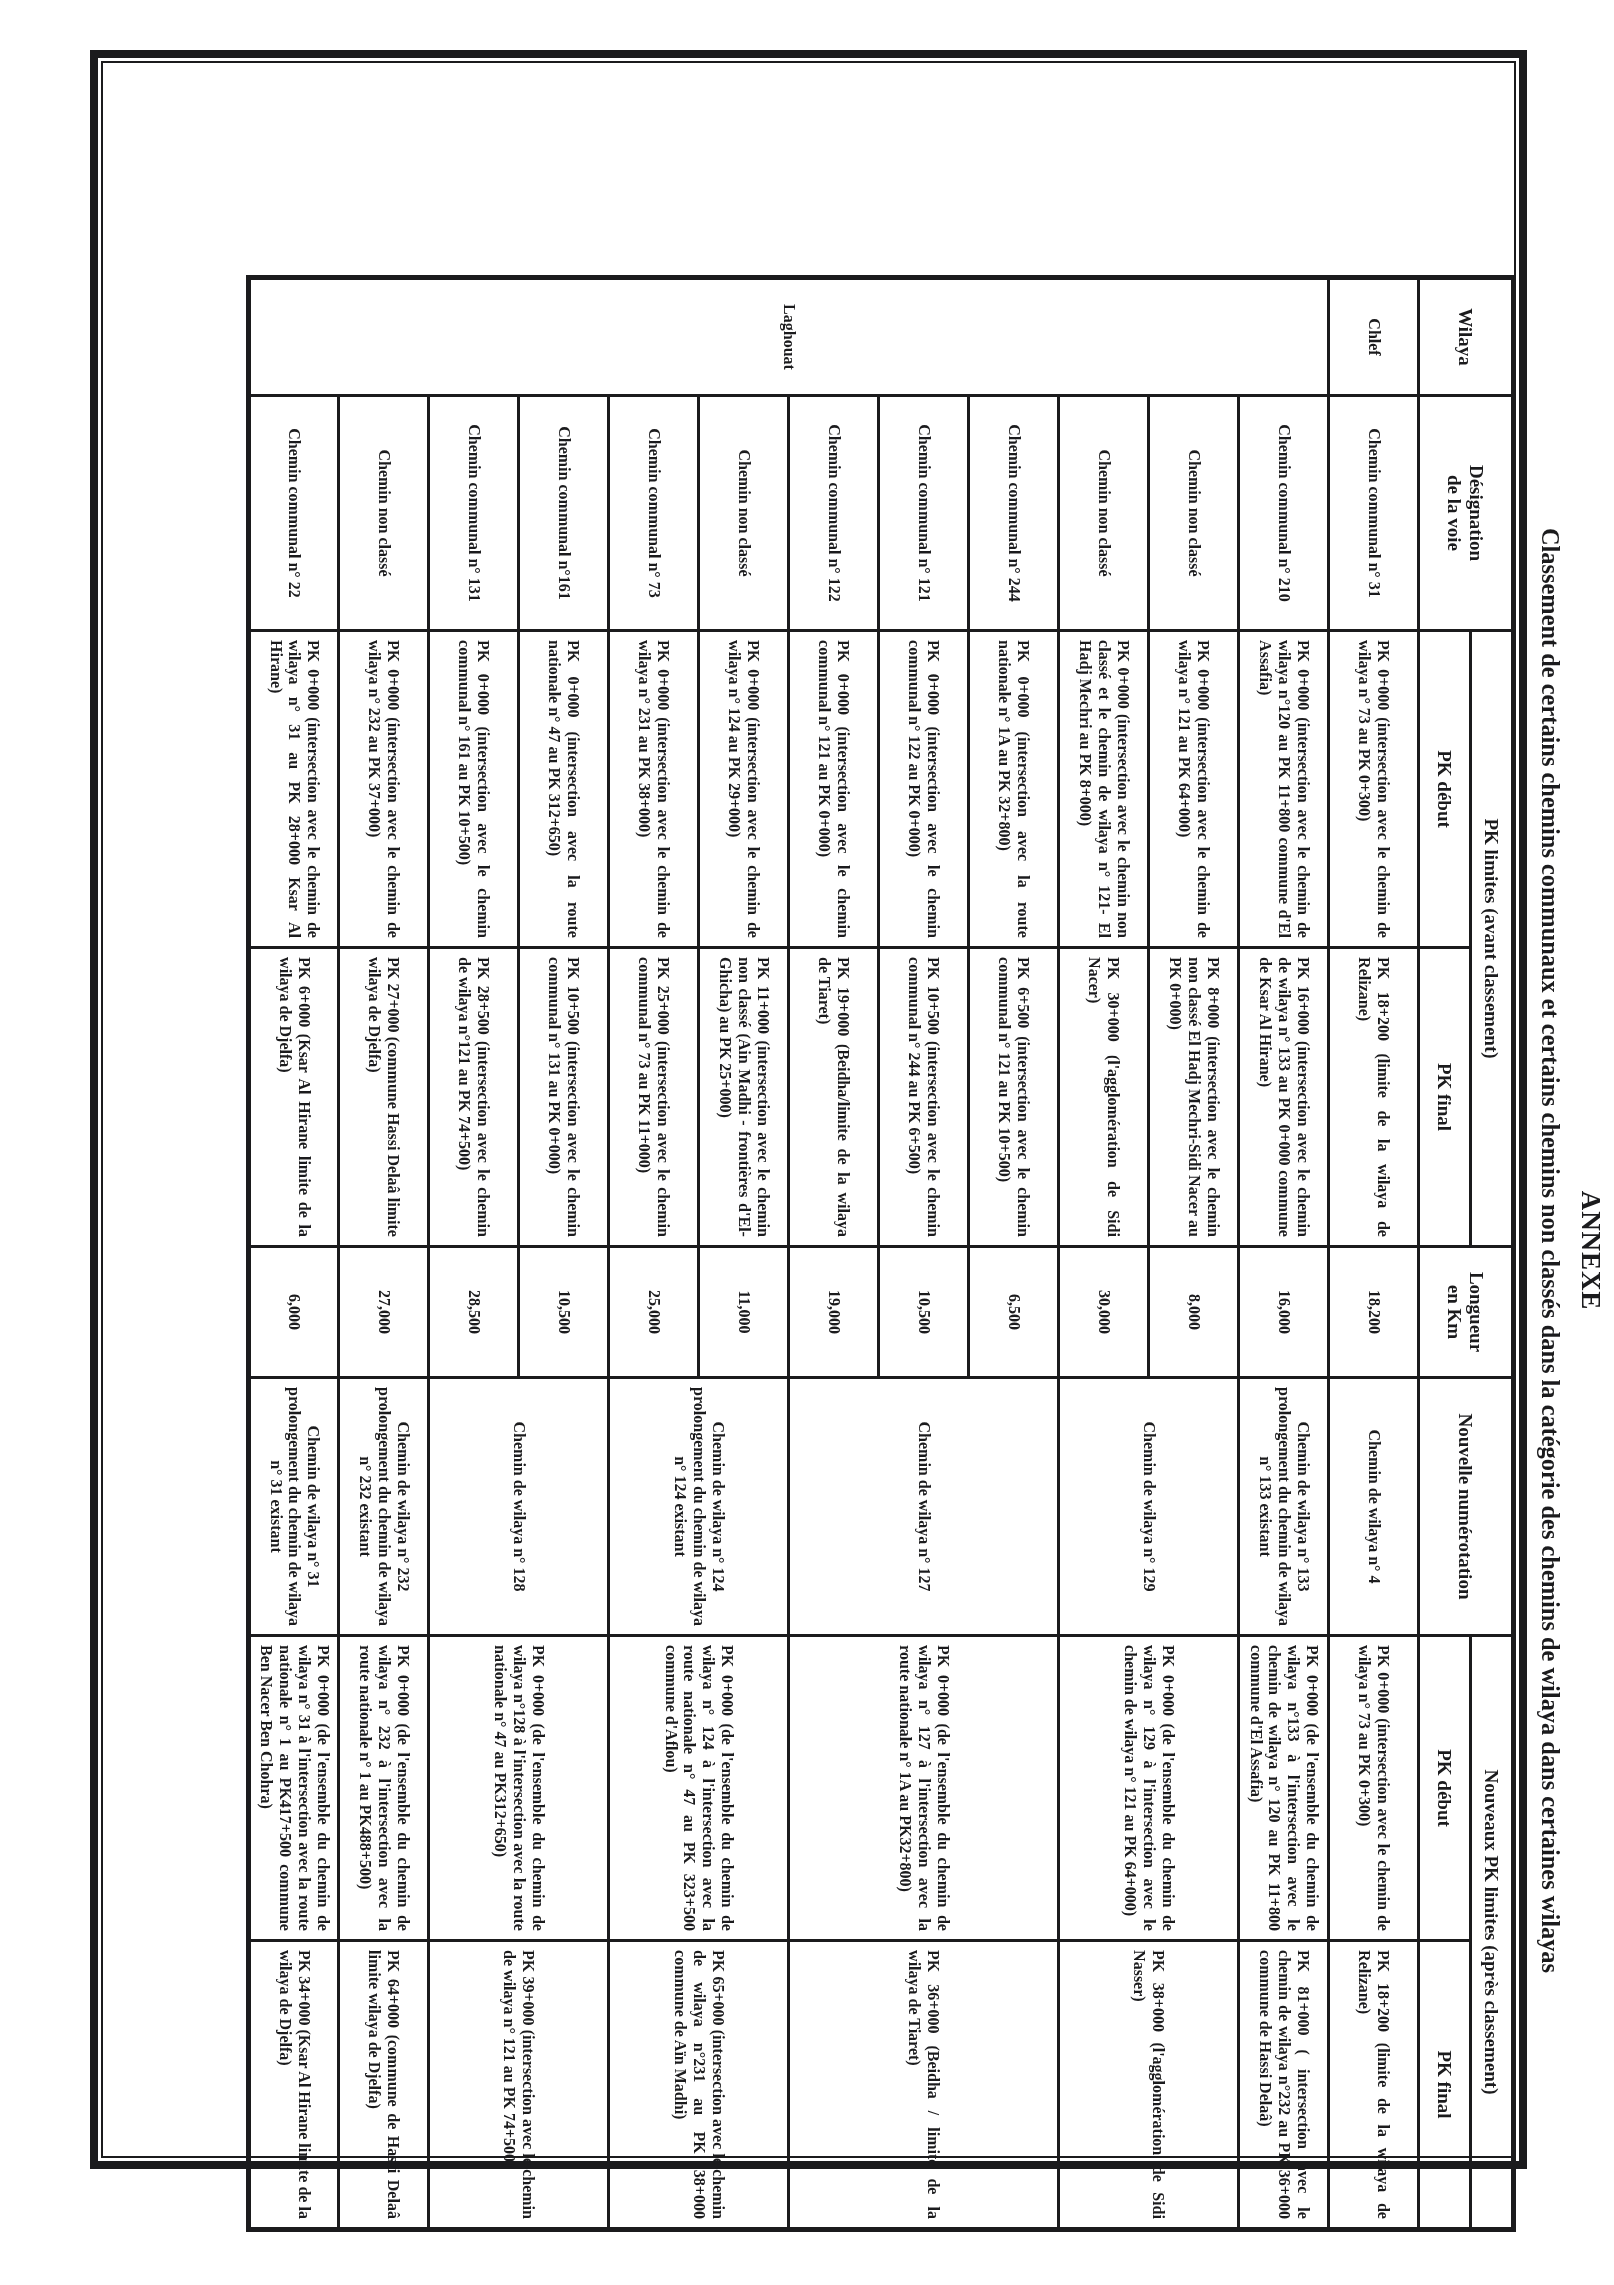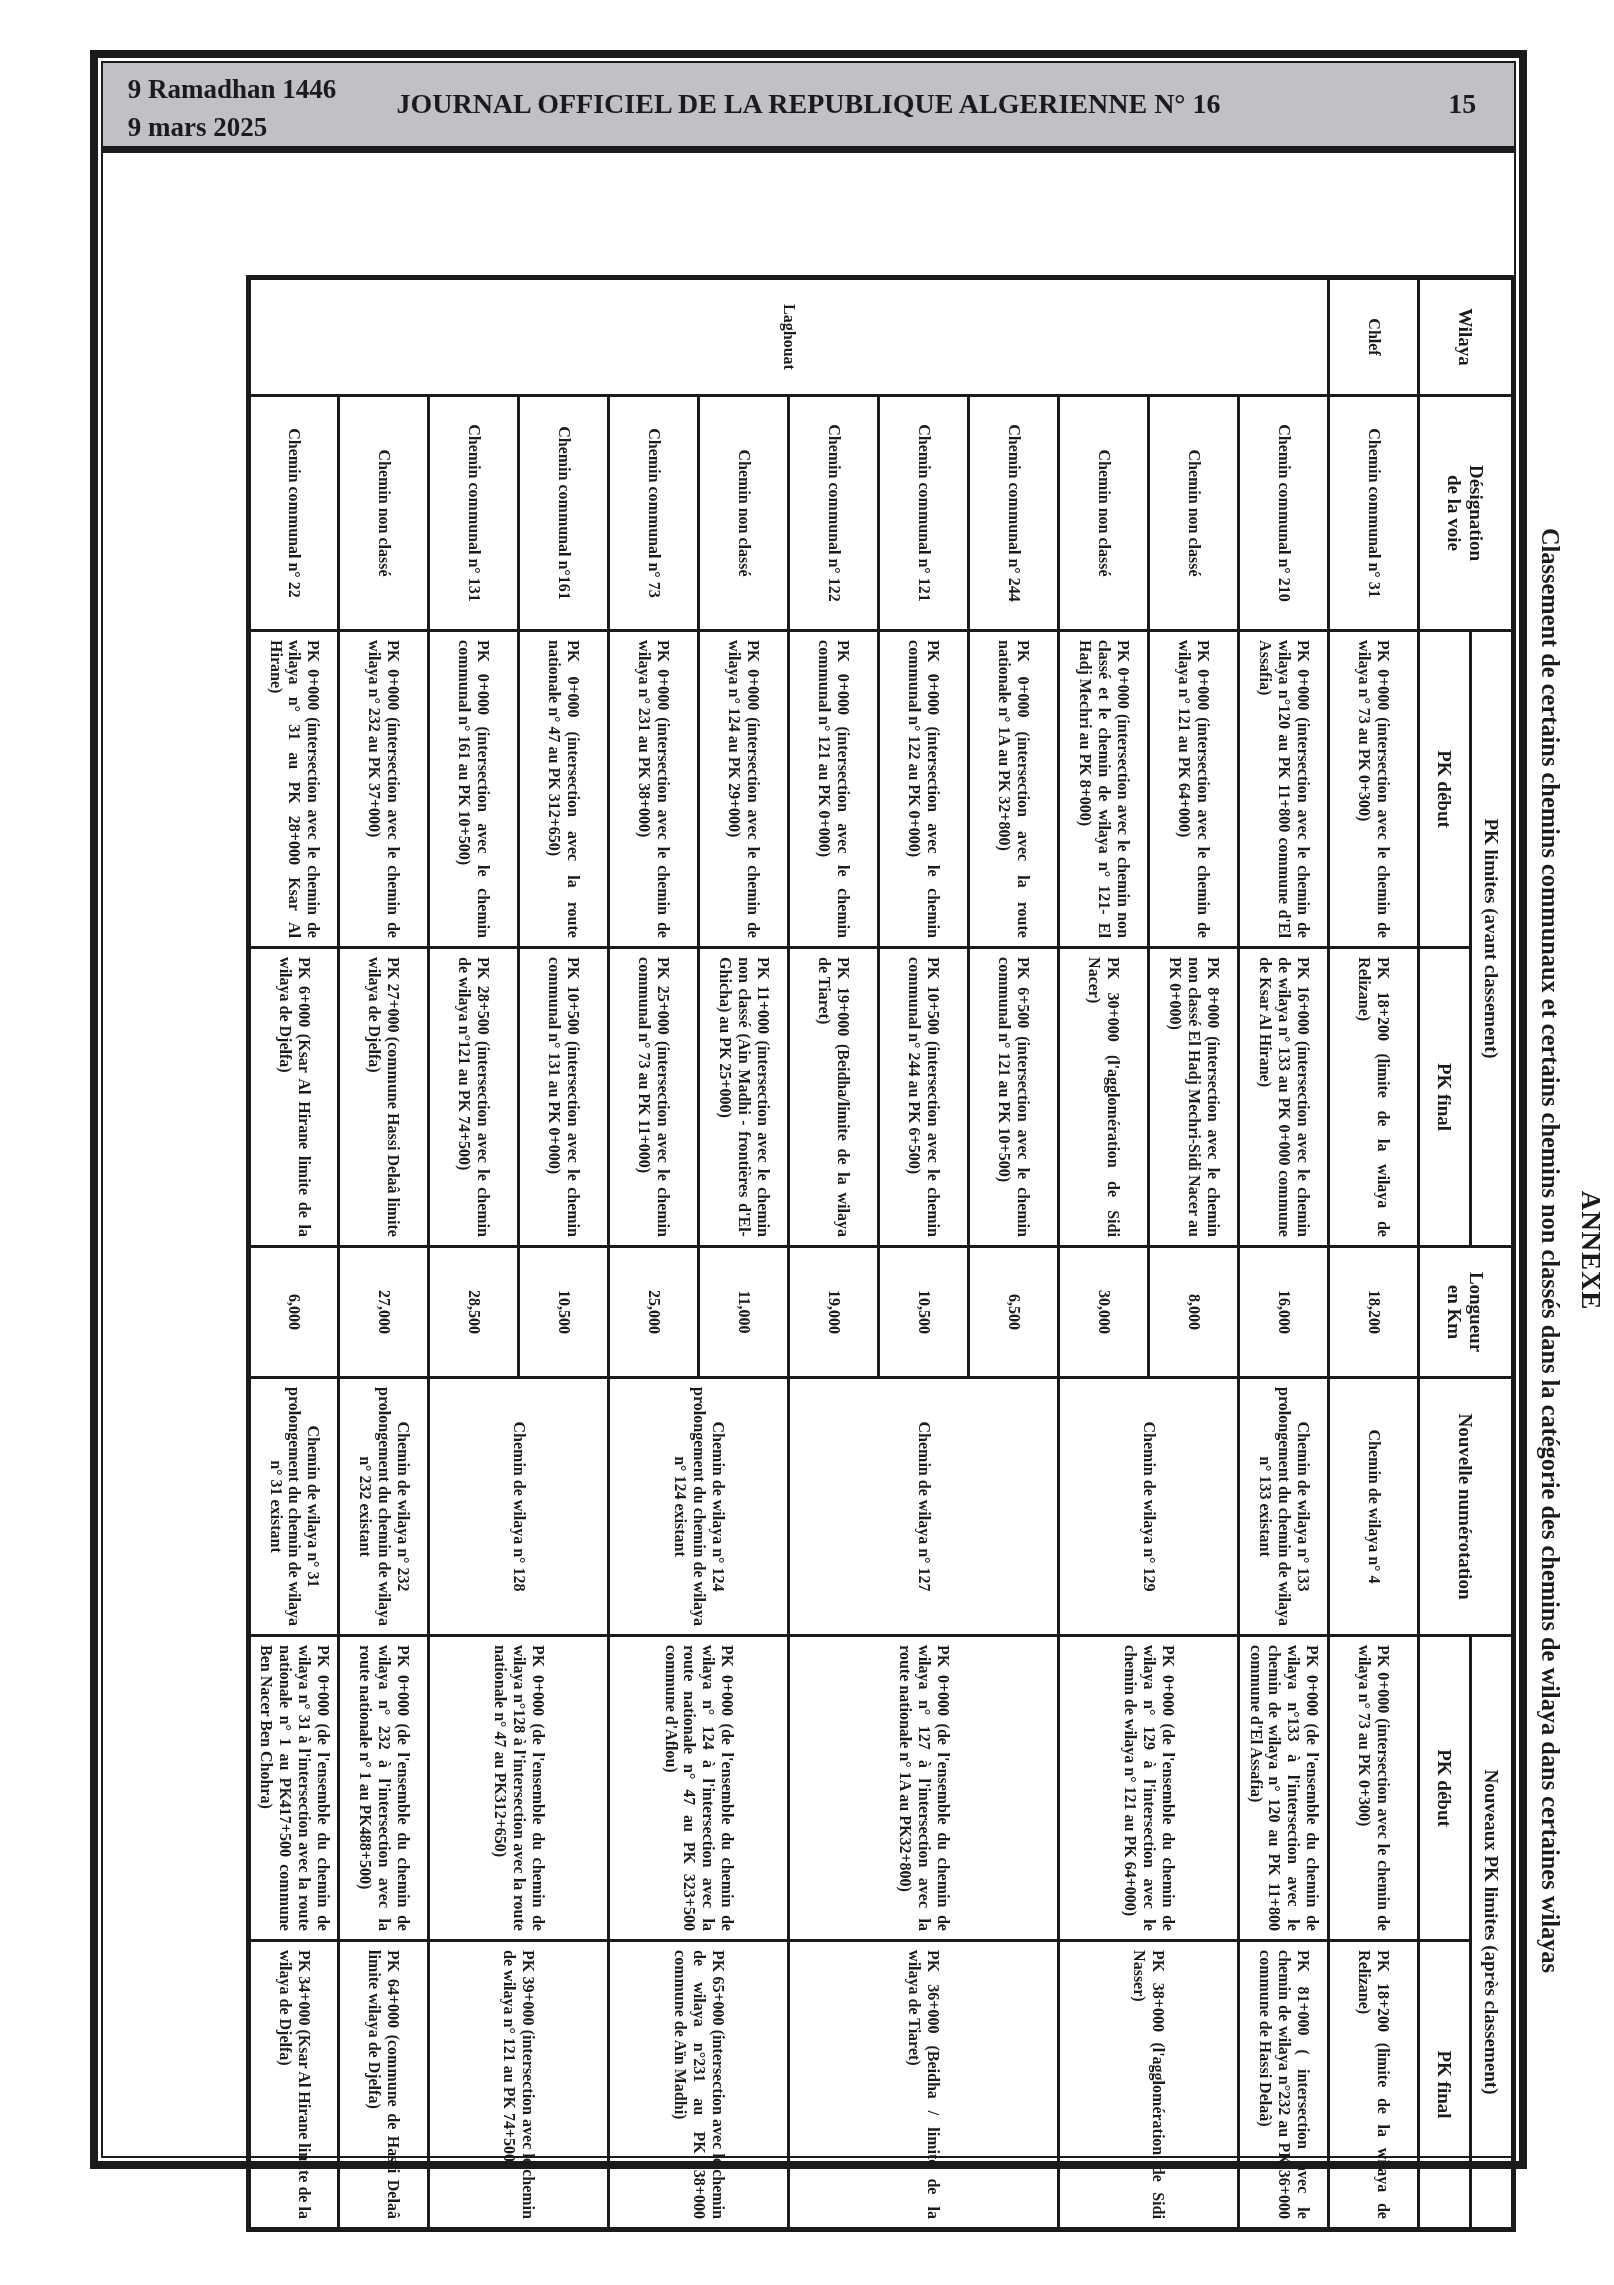--- a/index.html
+++ b/index.html
@@ -54,28 +54,20 @@
   td.c{text-align:center;}
   td.pk{text-align:justify;}
   td.num{text-align:center;}
 </style>
 </head>
 <body>
 
 <div class="page-frame">
   <div class="page-frame-inner">
 
-    <div class="header-band">
-      <div class="date-block">
-        <div>9 Ramadhan 1446</div>
-        <div>9 mars 2025</div>
-      </div>
-      <div class="journal-title">JOURNAL OFFICIEL DE LA REPUBLIQUE ALGERIENNE N° 16</div>
-      <div class="page-number">15</div>
-    </div>
 
     <div class="rotated">
       <div class="annexe-heading">ANNEXE</div>
       <div class="annexe-subtitle">Classement de certains chemins communaux et certains chemins non classés dans la catégorie des chemins de wilaya dans certaines wilayas</div>
 
       <table class="classification">
         <colgroup>
           <col style="width:118px">
             <col style="width:235px">
             <col style="width:317px">

